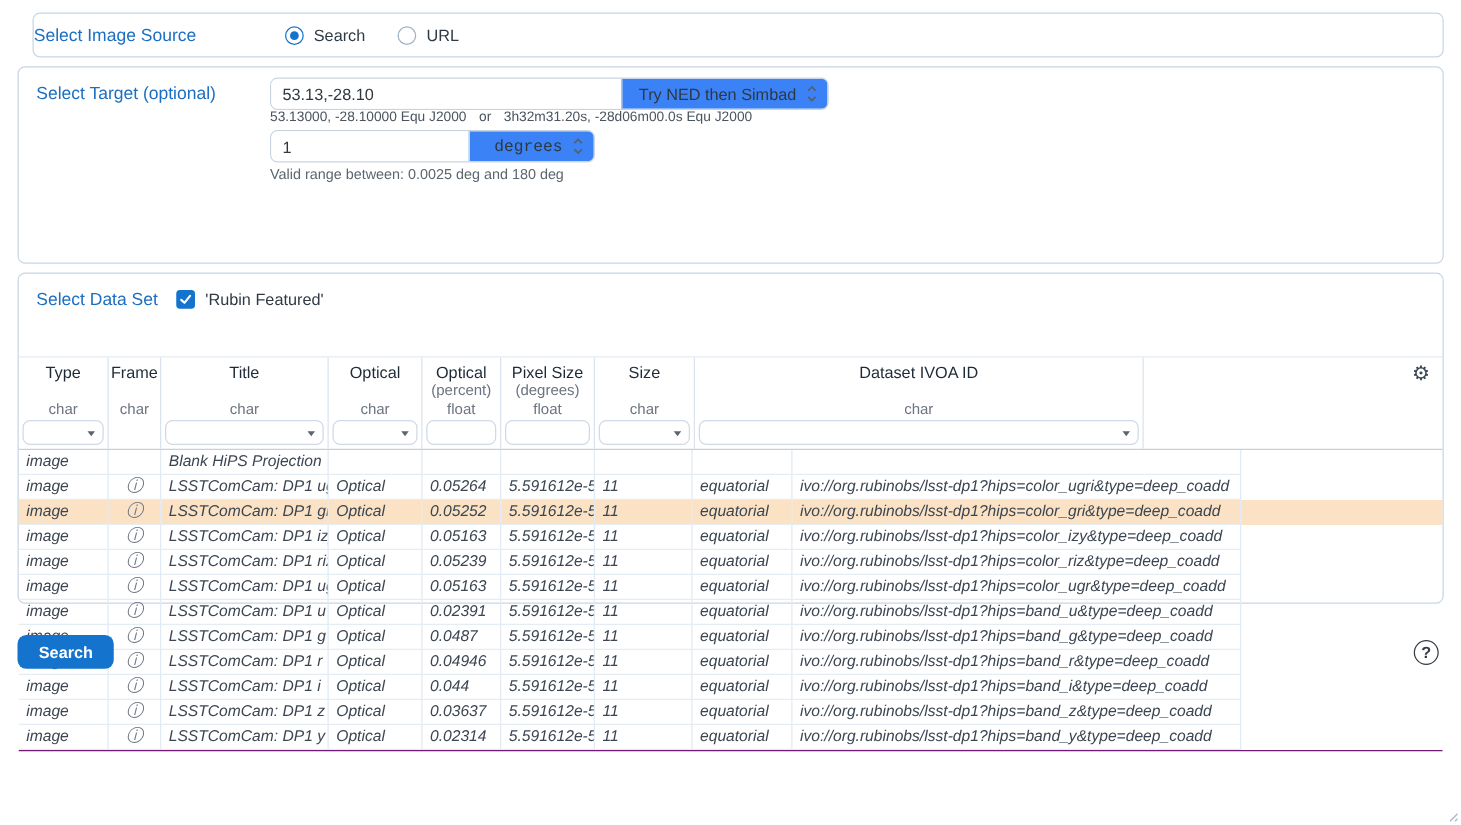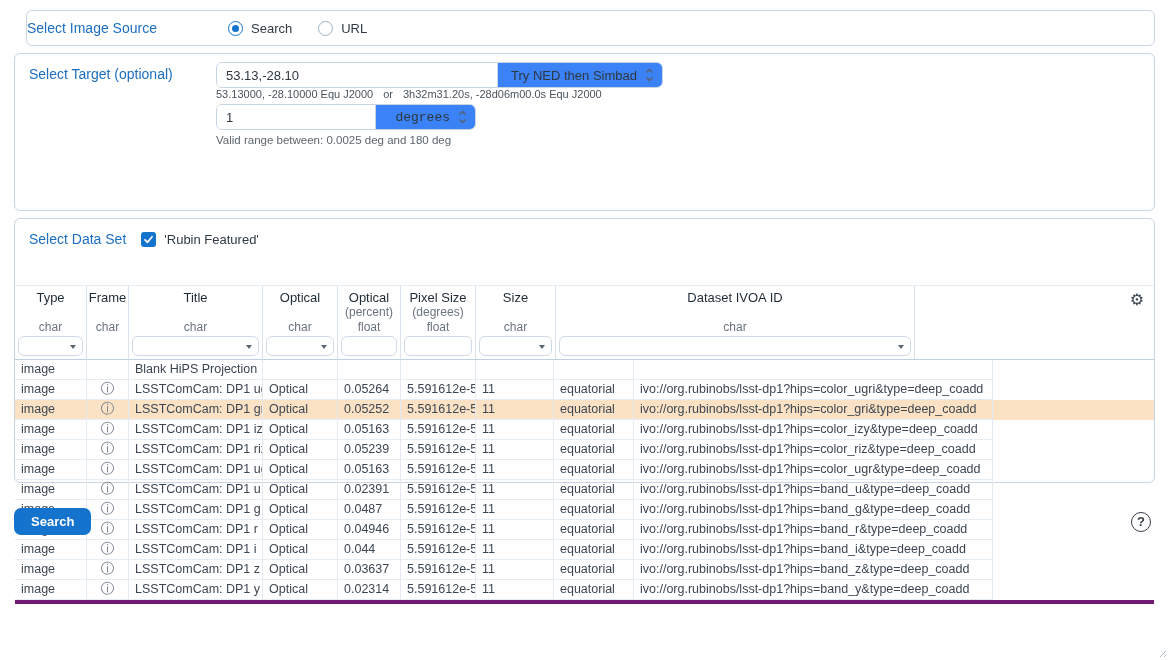--- a/index.html
+++ b/index.html
@@ -50,21 +50,21 @@
   .fselect,.finput { position:relative; height:20px; border:1px solid #cfdae6; border-radius:6px; background:#fff; }
   .fselect .farrow { position:absolute; right:6px; top:8px; width:0; height:0;
       border-left:3.5px solid transparent; border-right:3.5px solid transparent; border-top:4.5px solid #5a6570; }
   .gear { display:block; text-align:right; padding:2px 10px 0 0; font-size:16px; line-height:16px; color:#3a4754; cursor:pointer; }
 
   .trow { display:flex; height:20px; cursor:pointer; }
   .cell { border-right:1px solid #e2eaf3; border-bottom:1px solid #e4ecf4; padding:2px 6px; line-height:15px;
           white-space:nowrap; overflow:hidden; }
   .cell.center { text-align:center; padding:0; line-height:18px; }
   .cell.cf { border-right:none; border-bottom:none; }
-  .tbody { border-bottom:4px solid #701a75; }
+  .tbody { border-bottom:1px solid #701a75;font-style:italic; }
   .trow.hl .cell { background:#fbe2c4; }
   .info-icon { font-size:13.5px; color:#6d7683; }
 
   
   .c0{width:72px;flex:none}.c1{width:42px;flex:none}.c2{width:134px;flex:none}.c3{width:75px;flex:none}
   .c4{width:63px;flex:none}.c5{width:75px;flex:none}.c6{width:78px;flex:none}.c7{width:80px;flex:none}
   .c8{width:359px;flex:none}.cf{flex:1;min-width:0}
   .cell.c8 { }
 
   

